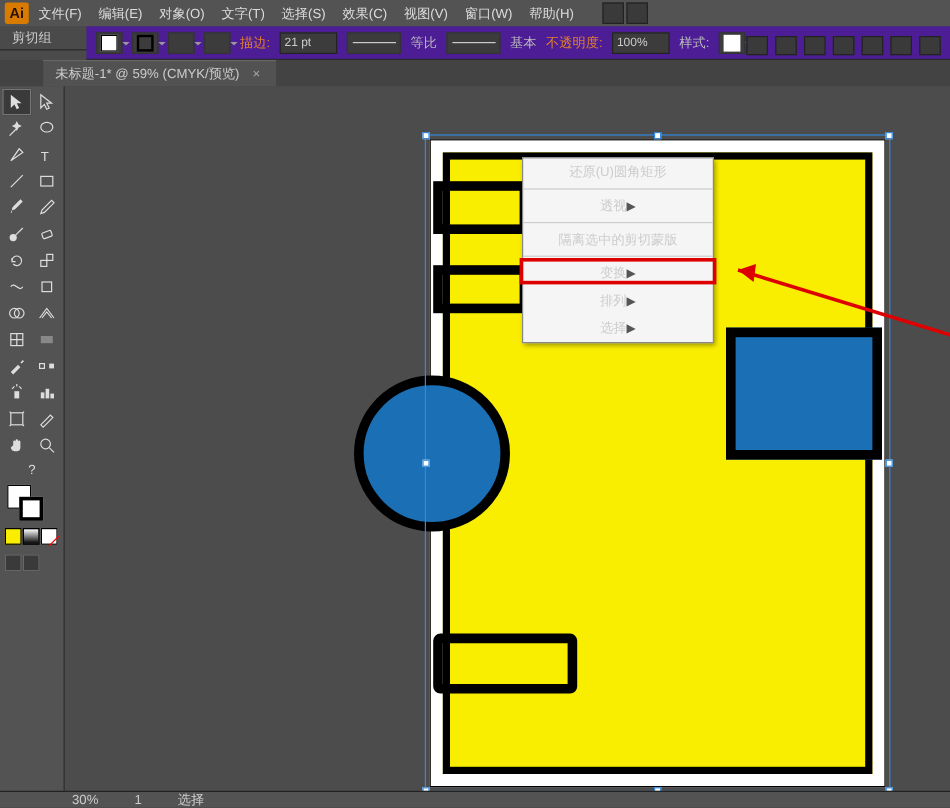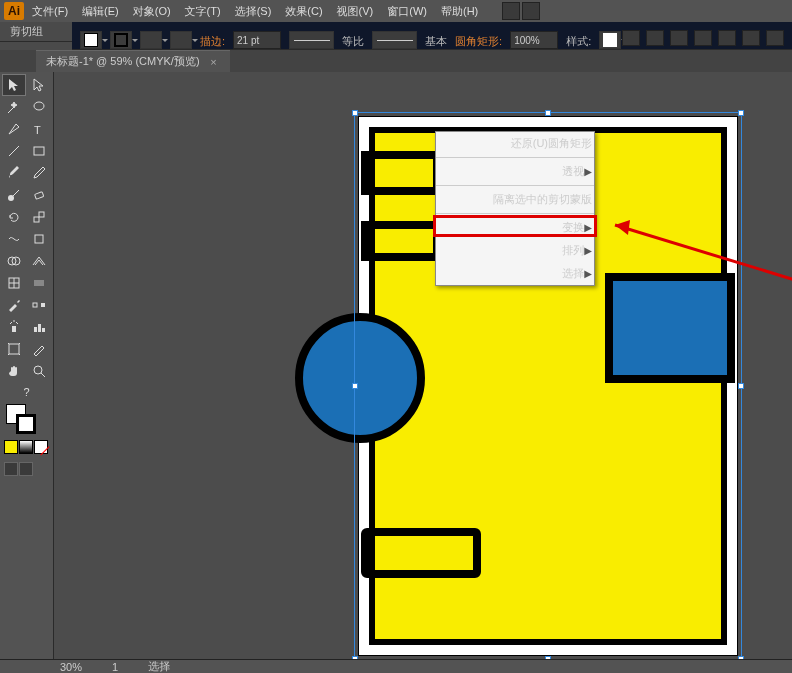--- a/index.html
+++ b/index.html
@@ -1,21 +1,21 @@
 <!DOCTYPE html>
 <html><head>
 <meta charset="utf-8">
 <style>
 *{margin:0;padding:0;box-sizing:border-box;font-family:"Microsoft YaHei",sans-serif;font-size:11px;color:#ccc;user-select:none}
 body{background:#4a4a4a;width:792px;height:673px;overflow:hidden;position:relative}
 .topbar{height:22px;background:#535353;display:flex;align-items:center;padding:3px 4px;gap:2px}
 .ai-logo{width:20px;height:18px;background:#d87b00;color:#2b1200;display:flex;align-items:center;justify-content:center;font-weight:bold;font-size:12px;border-radius:2px}
 .menu-item{padding:2px 6px;color:#ddd;cursor:pointer}
 .tb-icon{width:18px;height:18px;background:#3a3a3a;border:1px solid #222;display:inline-block}
-.options-bar{height:28px;background:#0f172a;display:flex;align-items:flex-end;padding:0 8px;gap:8px;border-bottom:1px solid #2a2a2a}
+.options-bar{height:28px;background:#4c1d95;display:flex;align-items:center;padding:0 8px;gap:8px;border-bottom:1px solid #2a2a2a}
 .opt-label{color:#bbb;font-size:11px}
 .opt-label.orange{color:#e08030}
 .opt-rect{width:22px;height:18px;border:1px solid #333;background:#3c3c3c;display:flex;align-items:center;justify-content:center;position:relative}
 .opt-rect.dd::after{content:"";border:3px solid transparent;border-top-color:#999;position:absolute;right:-7px;top:7px}
 .opt-input{width:48px;height:18px;background:#3c3c3c;border:1px solid #222;color:#ccc;padding:0 3px;font-size:10px}
 .opt-line{width:45px;height:18px;border:1px solid #333;background:#3c3c3c;display:flex;align-items:center;justify-content:center}
 .opt-line .l{width:36px;height:1px;background:#ccc}
 .context-label{height:20px;background:#4a4a4a;padding:2px 10px;color:#ddd;border-bottom:1px solid #2a2a2a}
 .tab-bar{height:22px;background:#434343;display:flex;align-items:flex-end;padding-left:36px}
 .doc-tab{background:#525252;padding:3px 10px;display:flex;align-items:center;gap:8px;border-top:1px solid #666}
@@ -30,21 +30,21 @@
 .swatch{width:14px;height:14px;border:1px solid #000}
 .canvas-area{flex:1;background:#4c4c4c;position:relative;overflow:hidden}
 .artboard{position:absolute;left:304px;top:44px;width:380px;height:540px;background:#fff;border:1px solid #000}
 .art-inner{position:absolute;inset:10px;background:#f9ed00;border:6px solid #000}
 .sel-box{position:absolute;left:300px;top:40px;width:388px;height:548px;border:1px solid #3388dd}
 .handle{position:absolute;width:6px;height:6px;background:#fff;border:1px solid #3388dd}
 .shape-rect{position:absolute;border:8px solid #000;background:transparent}
 .shape-blue{position:absolute;background:#1b6fb5;border:8px solid #000}
 .shape-circle{position:absolute;background:#1b6fb5;border:8px solid #000;border-radius:50%}
 .ctx-menu{position:absolute;left:435px;top:131px;width:160px;background:#f5f5f5;border:1px solid #888;box-shadow:2px 2px 4px rgba(0,0,0,0.4);z-index:50}
-.ctx-item{padding:4px 2px;color:#222;font-size:12px;cursor:pointer;display:flex;justify-content:flex-end;align-items:center}
+.ctx-item{padding:4px 14px;color:#222;font-size:12px;cursor:pointer;display:flex;justify-content:center;align-items:center}
 .ctx-item.disabled{color:#999}
 .ctx-sep{height:1px;background:#ccc;margin:2px 0}
 .ctx-arrow{font-size:10px;color:#555}
 .highlight-box{position:absolute;left:433px;top:215px;width:164px;height:22px;border:3px solid #d00;z-index:60;pointer-events:none}
 .red-arrow{position:absolute;left:590px;top:195px;z-index:60;pointer-events:none}
 .status-bar{position:absolute;bottom:0;left:0;right:0;height:14px;background:#535353;border-top:1px solid #222;display:flex;align-items:center;padding:0 60px;gap:30px;font-size:10px;color:#aaa}
 .right-icons{position:absolute;right:8px;top:30px;display:flex;gap:6px}
 .ricon{width:18px;height:16px;background:#3a3a3a;border:1px solid #222}
 </style>
 </head>
@@ -82,21 +82,21 @@
   <span class="opt-label orange">描边:</span>
   <input class="opt-input" value="21 pt" style="">
   <div class="opt-line dd">
       <div class="l"></div>
     </div>
   <span class="opt-label">等比</span>
   <div class="opt-line dd">
       <div class="l"></div>
     </div>
   <span class="opt-label">基本</span>
-  <span class="opt-label orange">圆角矩形:</span>
+  <span class="opt-label orange">不透明度:</span>
   <input class="opt-input" value="100%" style="">
   <span class="opt-label">样式:</span>
   <div class="opt-rect dd">
       <div style="width:14px;height:14px;background:#fff"></div>
     </div>
 </div>
 
 <div class="right-icons">
   <div class="ricon"></div>
   <div class="ricon"></div>

